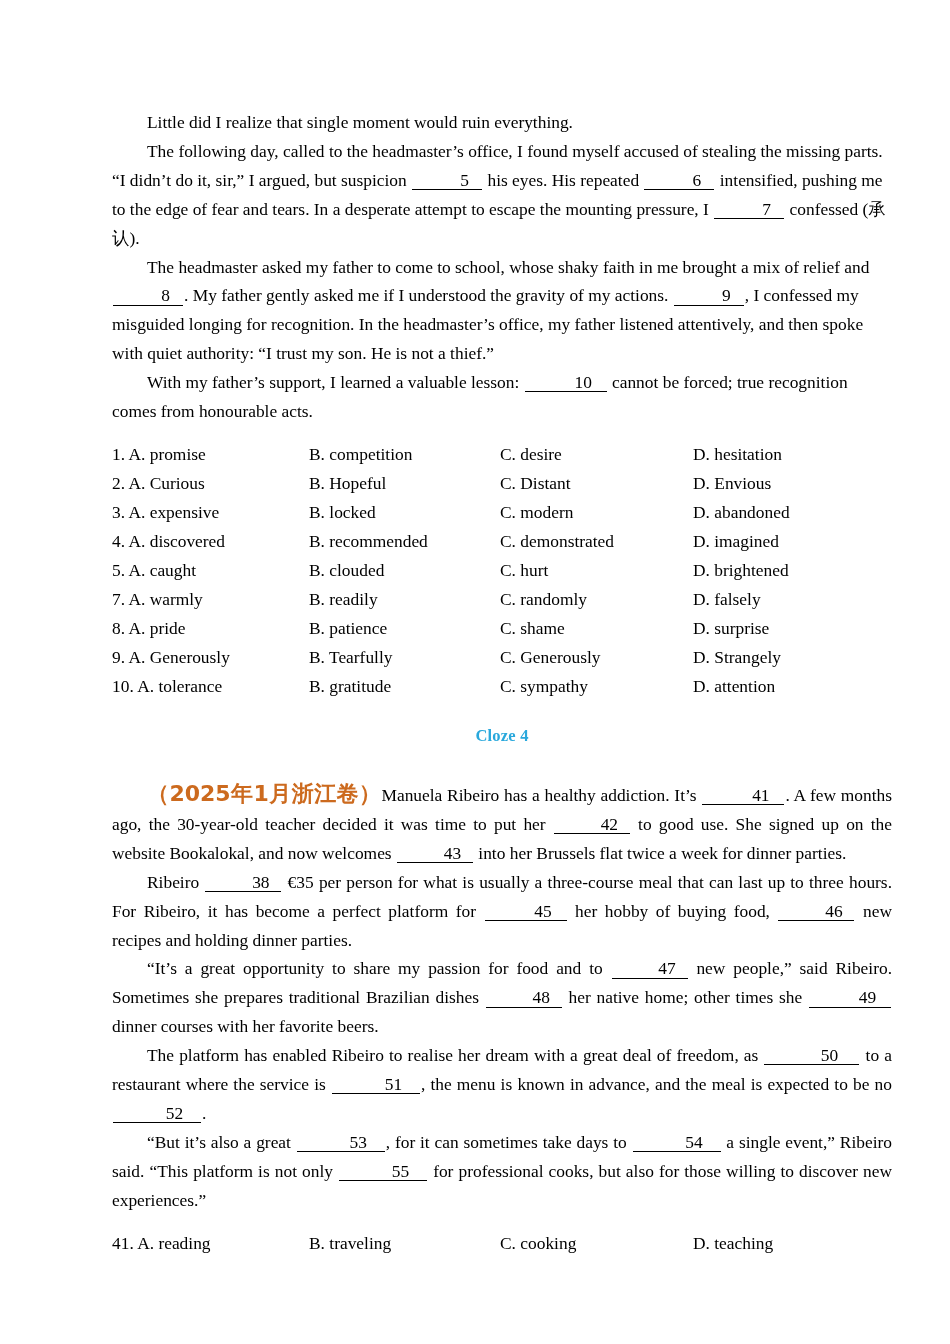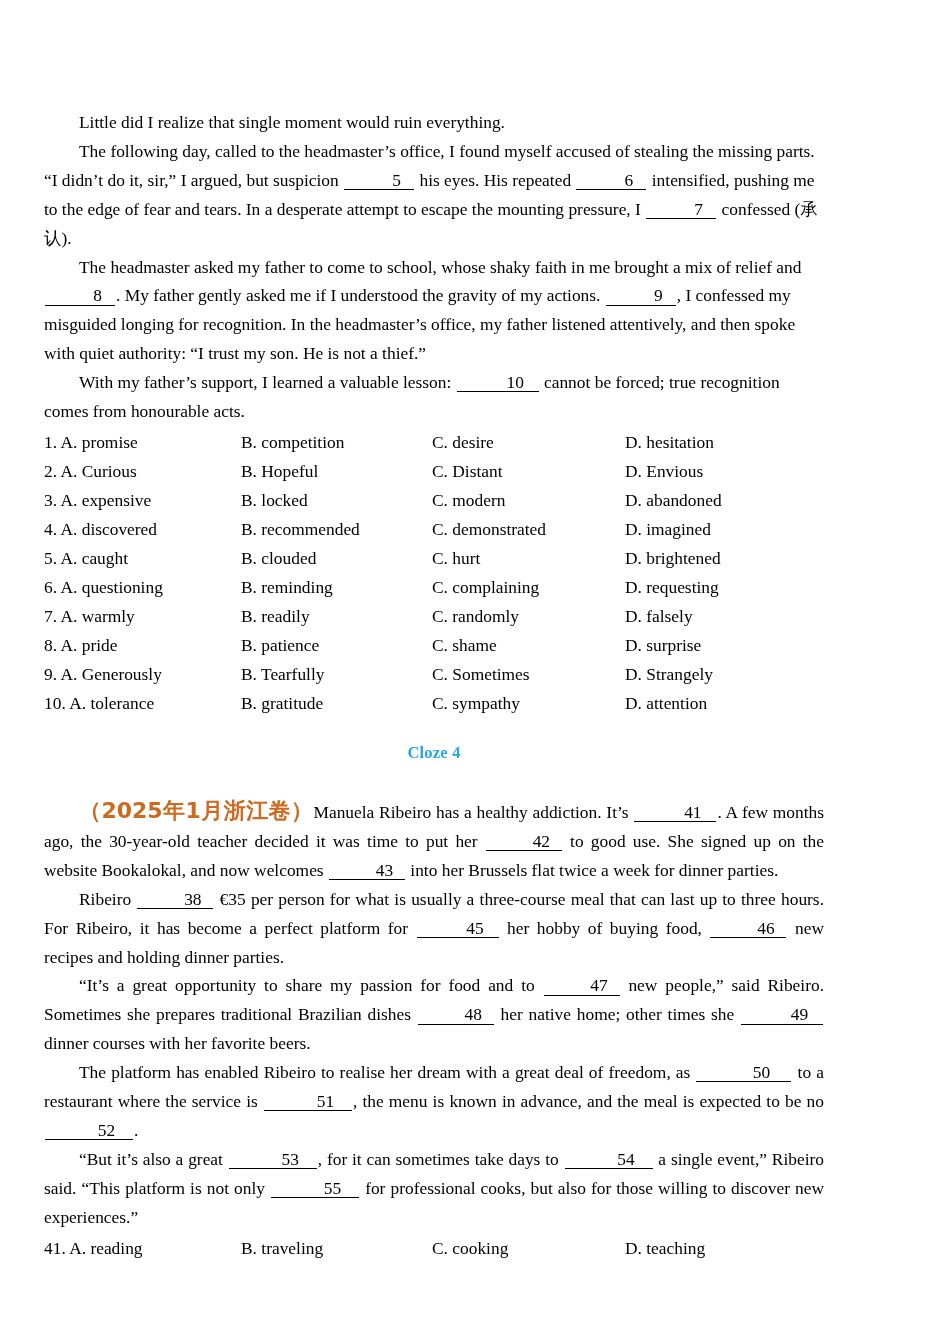--- a/index.html
+++ b/index.html
@@ -12,21 +12,21 @@
     height: 1344px;
     font-family: "Liberation Serif", "DejaVu Serif", serif;
     color: #000000;
     overflow: hidden;
   }
   .page {
     position: relative;
     width: 950px;
     height: 1012px;
     box-sizing: border-box;
-    padding: 108px 85px 0 44px;
+    padding: 108px 85px 0 112px;
   }
   .content {
     width: 780px;
   }
 
   
   p.para {
     margin: 0;
     font-size: 17.4px;
     line-height: 28.9px;
@@ -48,21 +48,21 @@
     margin: 0 1px;
   }
   .blank.w70  { width: 70px; }
   .blank.w76  { width: 76px; }
   .blank.w82  { width: 82px; text-align: center; }
   .blank.w88  { width: 88px; }
   .blank.w95  { width: 95px; }
 
   
   .options {
-    margin-top: 2px;
+    margin-top: 14px;
   }
   .opt-row {
     display: block;
     position: relative;
     height: 29px;
     font-size: 17.4px;
     line-height: 29px;
     white-space: nowrap;
   }
   .opt-cell {
@@ -134,41 +134,35 @@
           <span class="opt-cell c-c">C. demonstrated</span>
           <span class="opt-cell c-d">D. imagined</span>
         </div>
         <div class="opt-row">
           <span class="opt-cell c-a">5. A. caught</span>
           <span class="opt-cell c-b">B. clouded</span>
           <span class="opt-cell c-c">C. hurt</span>
           <span class="opt-cell c-d">D. brightened</span>
         </div>
         <div class="opt-row">
-          <span class="opt-cell c-a">6. A. questioning</span>
-          <span class="opt-cell c-b">B. reminding</span>
-          <span class="opt-cell c-c">C. complaining</span>
-          <span class="opt-cell c-d">D. requesting</span>
-        </div>
-        <div class="opt-row">
           <span class="opt-cell c-a">7. A. warmly</span>
           <span class="opt-cell c-b">B. readily</span>
           <span class="opt-cell c-c">C. randomly</span>
           <span class="opt-cell c-d">D. falsely</span>
         </div>
         <div class="opt-row">
           <span class="opt-cell c-a">8. A. pride</span>
           <span class="opt-cell c-b">B. patience</span>
           <span class="opt-cell c-c">C. shame</span>
           <span class="opt-cell c-d">D. surprise</span>
         </div>
         <div class="opt-row">
           <span class="opt-cell c-a">9. A. Generously</span>
           <span class="opt-cell c-b">B. Tearfully</span>
-          <span class="opt-cell c-c">C. Sometimes</span>
+          <span class="opt-cell c-c">C. Generously</span>
           <span class="opt-cell c-d">D. Strangely</span>
         </div>
         <div class="opt-row">
           <span class="opt-cell c-a">10. A. tolerance</span>
           <span class="opt-cell c-b">B. gratitude</span>
           <span class="opt-cell c-c">C. sympathy</span>
           <span class="opt-cell c-d">D. attention</span>
         </div>
       </div>
     </div>

